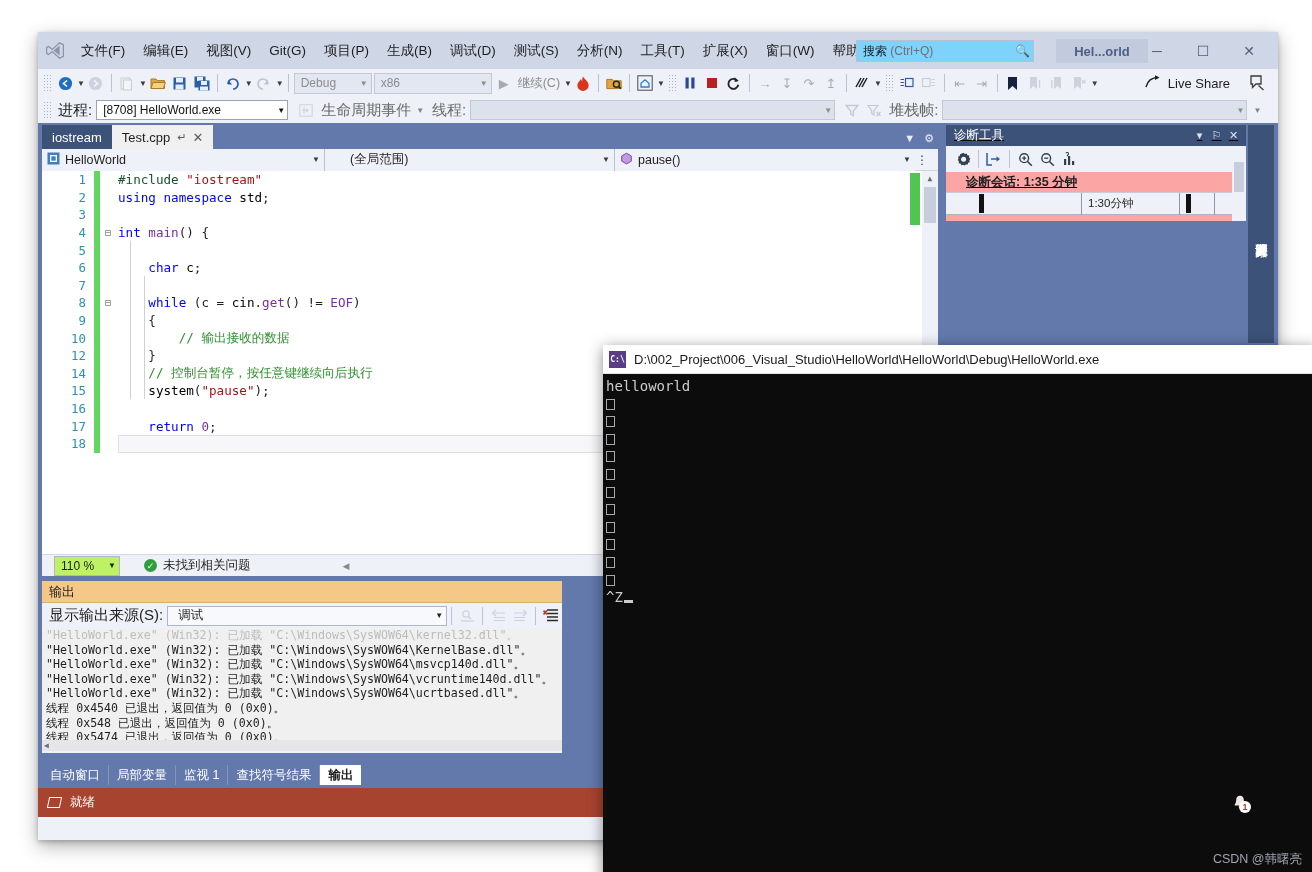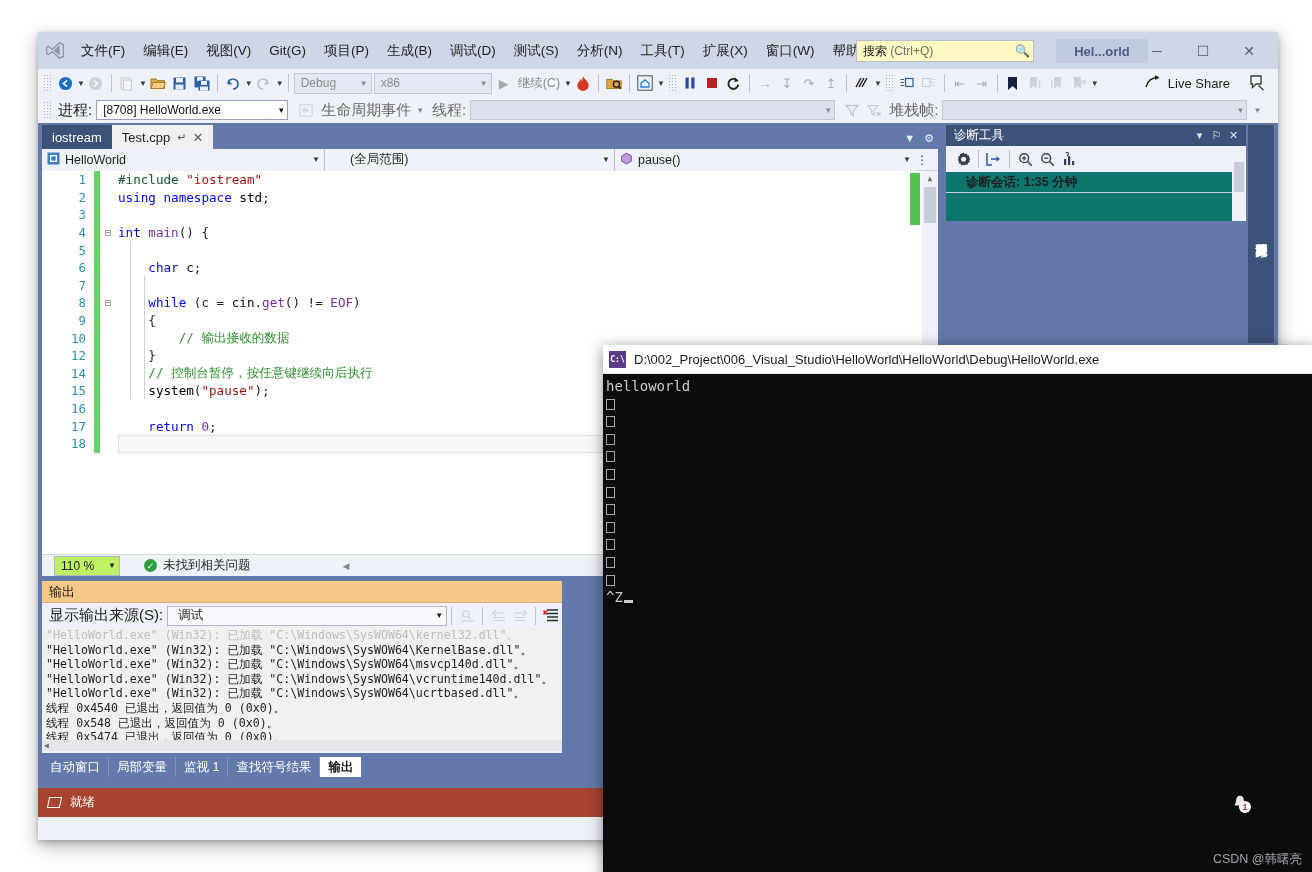--- a/index.html
+++ b/index.html
@@ -26,21 +26,21 @@
   }
   .vs-logo { width: 34px; display: flex; justify-content: center; align-items: center; }
   .vs-logo svg { display:block; }
   .menu { display: flex; align-items: center; height: 100%; }
   .menu-item {
     font-size: 13.5px; color: #1e1e1e; padding: 0 9px;
     line-height: 37px; white-space: nowrap; cursor: default;
   }
   .search-box {
     position: absolute; left: 818px; top: 8px;
-    width: 178px; height: 22px; background: #fef9c3;
+    width: 178px; height: 22px; background: #7dd3fc;
     border: 1px solid #b9bfcc; display: flex; align-items: center;
     padding: 0 4px 0 6px;
   }
   .search-box .ph { font-size: 12px; color: #6f6f6f; flex: 1; }
   .search-box .ph b { color: #1e1e1e; font-weight: normal; }
   .search-icon { width: 14px; text-align: right; color: #333; font-size: 12px; }
   .win-title {
     position: absolute; left: 1018px; top: 7px; width: 92px; height: 24px;
     background: #c2cadd; color: #4f5e86; font-size: 13px; font-weight: bold;
     display: flex; align-items: center; justify-content: center;
@@ -177,30 +177,30 @@
   .out-body {
     height: 123px; background: #f0f0f0; font-family: "DejaVu Sans Mono", monospace;
     font-size: 11.6px; color: #1e1e1e; padding: 0 0 0 4px; overflow: hidden; position: relative;
   }
   .oline { height: 14.6px; white-space: pre; overflow: hidden; }
   .oline.clip { color: #bcbcbc; }
   .out-hscroll { position:absolute; left:0; bottom:0; height:11px; width:100%; background:#e6e6ea;}
   .out-hscroll .lt { position:absolute; left:2px; top:1px; font-size:8px; color:#707070;}
 
   
-  .bottom-tabs { position: absolute; left: 4px; bottom: 11px; display: flex; align-items: flex-start; }
+  .bottom-tabs { position: absolute; left: 4px; bottom: 3px; display: flex; align-items: flex-start; }
   .btab {
     height: 20px; padding: 0 8px; font-size: 12.5px; color: #ffffff;
     display: flex; align-items: center; background: transparent;
     border-right: 1px solid #8494ba;
   }
   .btab.active { background: #ffffff; color: #1e1e1e; font-weight: bold; border-right: none;}
 
   
-  .diag-pane { position: absolute; right: 32px; top: 2px; width: 300px; height: 96px; background: #0f766e; }
+  .diag-pane { position: absolute; right: 32px; top: 2px; width: 300px; height: 96px; background: #fca5a5; text-decoration: underline; }
   .diag-head {
     height: 21px; background: #3d5278; display: flex; align-items: center;
     padding: 0 4px 0 8px; color: #ffffff; font-size: 12.5px;
   }
   .diag-head .t { flex: 1; }
   .diag-head .ic { width: 17px; text-align: center; font-size: 11px; color: #dfe6f3; }
   .diag-toolbar { height: 26px; background: #eef1f8; display: flex; align-items: center; padding-left: 6px; position: relative; }
   .diag-toolbar .tb-btn { color: #33404f; }
   .diag-scroll-up { position: absolute; right: 2px; top: 4px; width: 12px; text-align: center; font-size: 9px; color: #55606f; }
   .diag-session { height: 21px; display: flex; align-items: center; padding-left: 20px;
@@ -725,20 +725,28 @@
           </div>
           <div class="tb-btn">
             <svg width="15" height="15" viewBox="0 0 15 15">
                 <path d="M2 13 V7 H4.2 V13 Z M6 13 V4 H8.2 V13 Z M10 13 V9 H12.2 V13 Z" fill="#33404f"></path>
                 <path d="M4 1.2 C4 0.2 6.5 0.2 6.5 1.8 C6.5 3 5.2 3 5.2 4.3" fill="none" stroke="#33404f" stroke-width="1.1"></path>
               </svg>
           </div>
           <div class="diag-scroll-up">▲</div>
         </div>
         <div class="diag-session">诊断会话: 1:35 分钟</div>
+        <div class="diag-ruler">
+          <div class="tick" style="left:33px"></div>
+          <div class="sep" style="left:135px"></div>
+          <div class="lab" style="left:142px">1:30分钟</div>
+          <div class="sep" style="left:233px"></div>
+          <div class="tick" style="left:240px"></div>
+          <div class="sep" style="left:268px"></div>
+        </div>
         <div class="diag-vscroll">
           <div class="diag-vthumb"></div>
         </div>
       </div>
 
       <div class="vtab">
         <span>解决方案资源管理器</span>
       </div>
 
       <div class="console-win">

